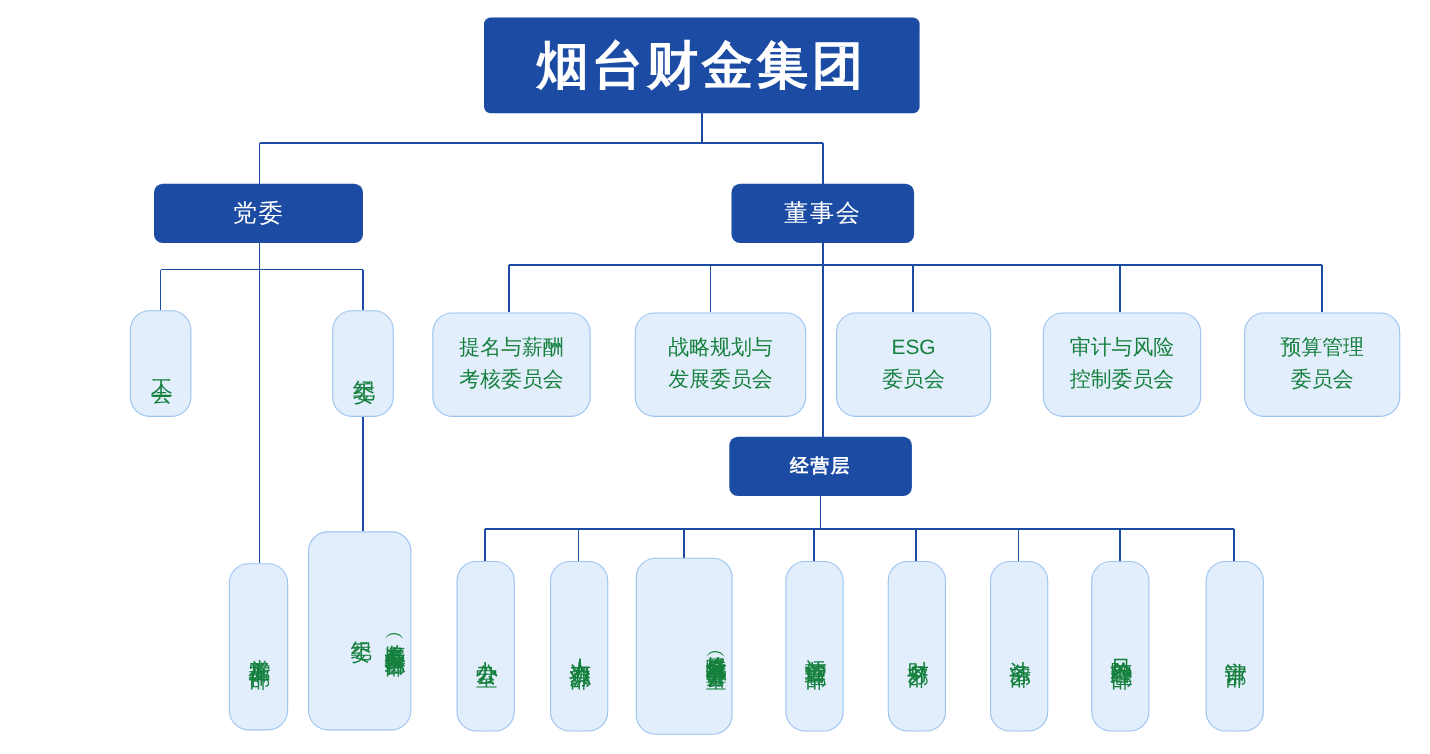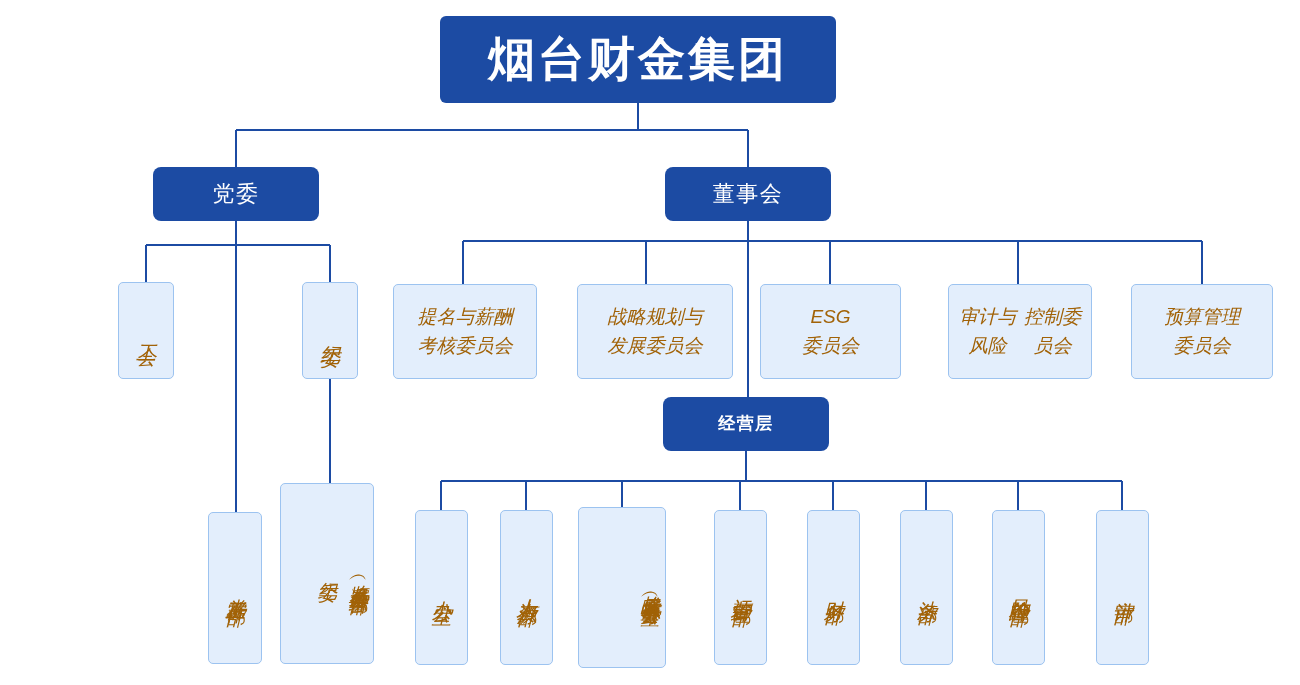--- a/index.html
+++ b/index.html
@@ -56,23 +56,22 @@
   }
   .node.mgmt {
     font-size: 17px;
     font-weight: bold;
     letter-spacing: 1.5px;
   }
   
   .node.secondary {
     background: #e3eefc;
     border: 1.6px solid #9cc3f0;
-    border-radius: 5px;
-    color: #a16207;
-    font-style: italic;
+    border-radius: 18px;
+    color: #15803d;
   }
   .node.committee {
     font-size: 19px;
     padding: 0 6px;
     line-height: 1.5;
   }
   
   .node.vertical {
     writing-mode: vertical-rl;
     text-orientation: upright;
@@ -141,21 +140,21 @@
       <path d="M 926 481 L 926 510"></path>
       <path d="M 1018 481 L 1018 510"></path>
       <path d="M 1122 481 L 1122 510"></path>
     </g>
   </svg>
 
   <div class="node primary root" style="left:440px; top:16px; width:396px; height:87px;">
     <span>烟台财金集团</span>
   </div>
 
-  <div class="node primary level2" style="left:153px; top:167px; width:166px; height:54px;">
+  <div class="node primary level2" style="left:140px; top:167px; width:190px; height:54px;">
     <span>党委</span>
   </div>
 
   <div class="node primary level2" style="left:665px; top:167px; width:166px; height:54px;">
     <span>董事会</span>
   </div>
 
   <div class="node secondary vertical" style="left:118px; top:282px; width:56px; height:97px;">
     <span class="vtext">工会</span>
   </div>
@@ -182,21 +181,21 @@
   <div class="node secondary committee" style="left:577px; top:284px; width:156px; height:95px; flex-direction:column;">
     <span>战略规划与</span>
     <span>发展委员会</span>
   </div>
 
   <div class="node secondary committee" style="left:760px; top:284px; width:141px; height:95px; flex-direction:column;">
     <span>ESG</span>
     <span>委员会</span>
   </div>
 
-  <div class="node secondary committee" style="left:948px; top:284px; width:144px; height:95px; flex-direction:row;">
+  <div class="node secondary committee" style="left:948px; top:284px; width:144px; height:95px; flex-direction:column;">
     <span>审计与风险</span>
     <span>控制委员会</span>
   </div>
 
   <div class="node secondary committee" style="left:1131px; top:284px; width:142px; height:95px; flex-direction:column;">
     <span>预算管理</span>
     <span>委员会</span>
   </div>
 
   <div class="node primary mgmt" style="left:663px; top:397px; width:166px; height:54px;">

